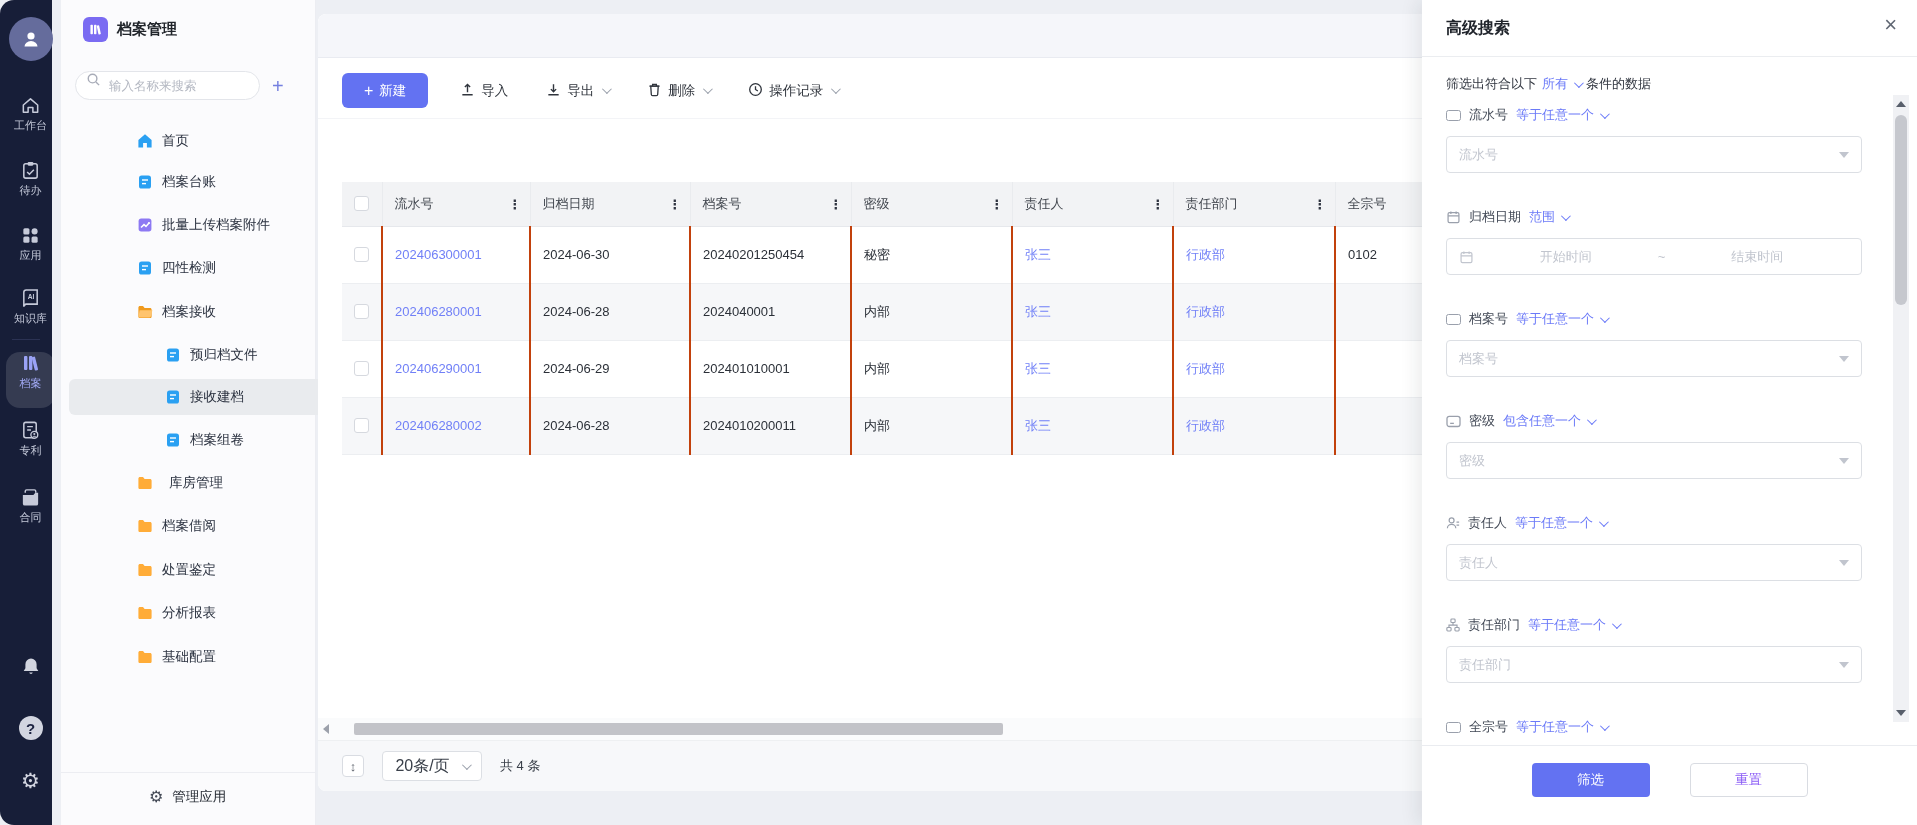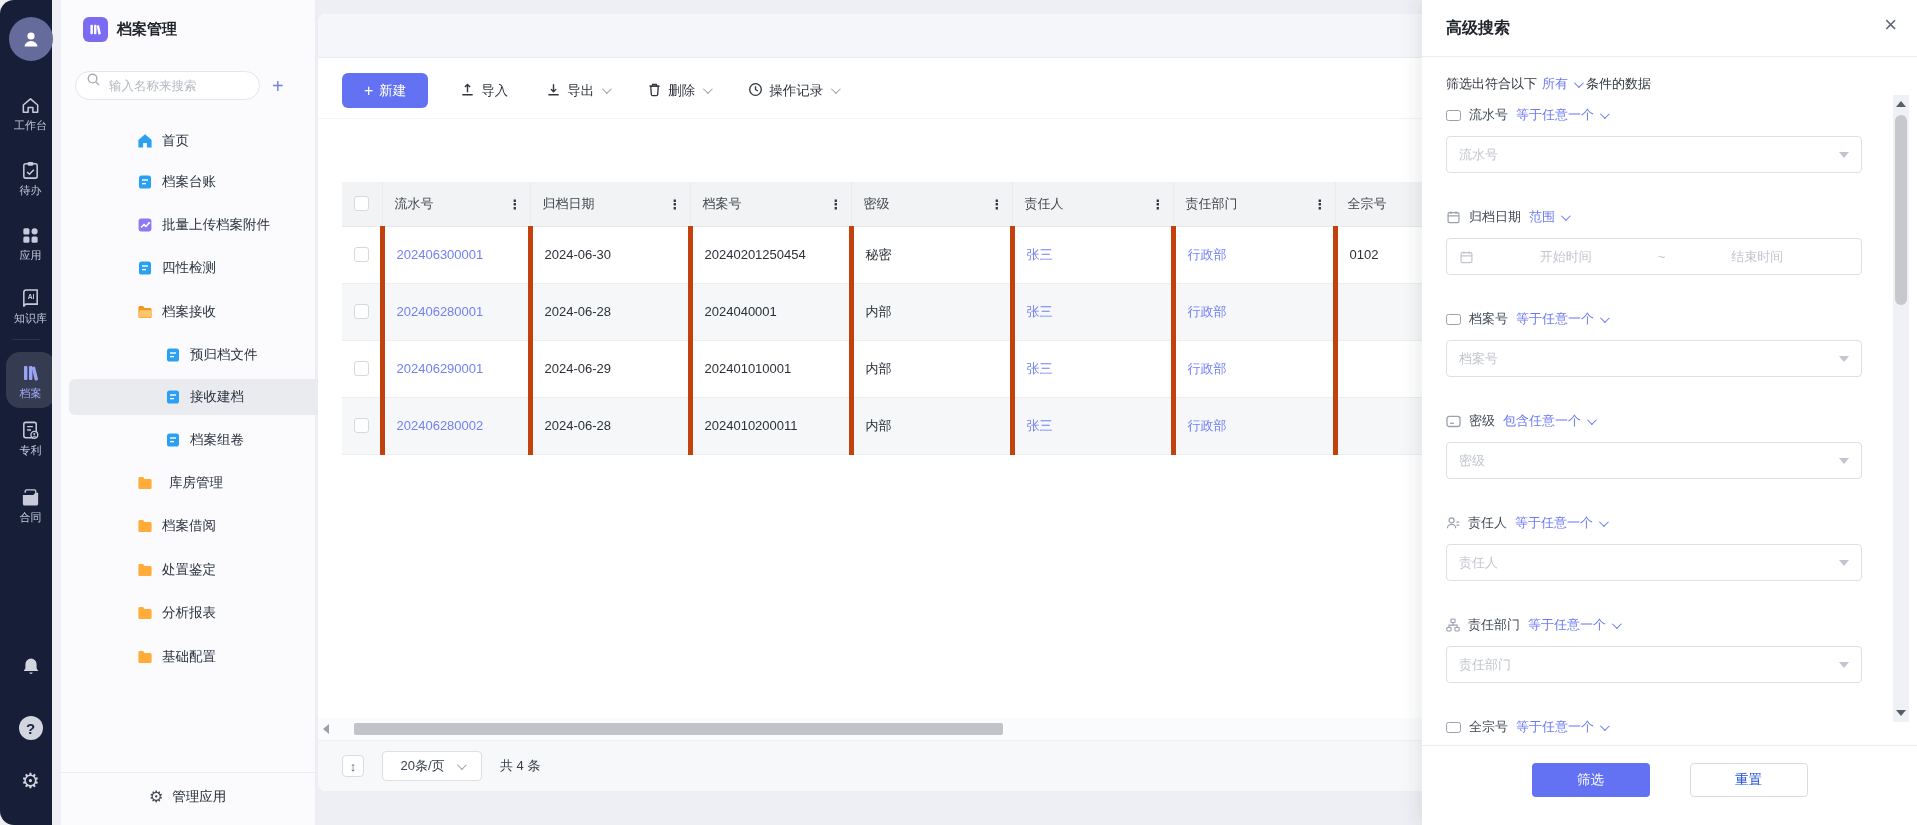--- a/index.html
+++ b/index.html
@@ -6,21 +6,21 @@
   *{box-sizing:border-box;}
   .screen{position:relative;width:1917px;height:825px;overflow:hidden;
     font-family:"Liberation Sans","DejaVu Sans",sans-serif;color:#2b3038;background:#edeff4;}
 
   
   .rail{position:absolute;left:0;top:0;width:52px;height:825px;background:#171e38;border-radius:14px 0 0 14px;}
   .avatar{position:absolute;left:9px;top:17px;width:44px;height:44px;border-radius:50%;background:#656c9c;
     display:flex;align-items:center;justify-content:center;}
   .rail-item{position:absolute;left:0;width:61px;display:flex;flex-direction:column;align-items:center;gap:3px;cursor:pointer;}
   .rail-item .lbl{font-size:11px;color:#c3c8d8;line-height:12px;}
-  .rail-item.active{left:6px;width:49px;height:56px;border-radius:14px;background:rgba(255,255,255,.13);justify-content:center;}
+  .rail-item.active{left:6px;width:49px;height:56px;border-radius:14px;background:rgba(255,255,255,.13);}
   .rail-item.active .lbl{color:#a2aaf6;}
   .rail-divider{position:absolute;left:12px;right:12px;top:339px;height:1px;background:#2b3253;}
   .rail-bottom-icon{position:absolute;left:0;width:61px;display:flex;justify-content:center;cursor:pointer;}
   .help-circle{width:24px;height:24px;border-radius:50%;background:#d2d5e0;color:#1b2240;font-size:15px;font-weight:bold;
     display:flex;align-items:center;justify-content:center;}
   .gear-glyph{font-size:21px;color:#d2d5e0;line-height:22px;}
 
   
   .sidebar{position:absolute;left:61px;top:0;width:255px;height:825px;background:#fbfbfd;border-right:1px solid #ecedf2;}
   .side-head{position:absolute;left:22px;top:17px;display:flex;align-items:center;gap:9px;}
@@ -50,39 +50,39 @@
   .tool-btn{display:flex;align-items:center;gap:6px;font-size:13.5px;color:#30353d;cursor:pointer;background:none;border:none;font-family:inherit;}
   .toolbar-divider{position:absolute;left:0;right:0;top:104px;height:1px;background:#f3f4f7;}
   .chev{display:inline-block;width:7px;height:7px;border-right:1.4px solid #9aa0ab;border-bottom:1.4px solid #9aa0ab;
     transform:rotate(45deg) translateY(-2px);margin-left:2px;}
 
   
   .tablewrap{position:absolute;left:24px;top:168px;width:1113px;}
   table.grid{border-collapse:collapse;table-layout:fixed;width:1113px;font-size:13px;}
   table.grid th{height:44px;background:#f2f3f5;font-weight:normal;color:#41464e;text-align:left;padding:0 12px;
     border-bottom:1px solid #e6e8ec;border-right:1px solid #e9ebee;position:relative;}
-  table.grid td{height:57px;padding:0 12px;border-bottom:1px solid #eceef1;border-right:5px solid #c2410c;
+  table.grid td{height:57px;padding:0 12px;border-bottom:1px solid #eceef1;border-right:2px solid #c2410c;
     color:#2b3038;vertical-align:middle;}
   table.grid tr.striped td{background:#f6f7f9;}
   .th-dots{position:absolute;right:8px;top:50%;transform:translateY(-50%);color:#2f3440;font-weight:bold;font-size:13px;cursor:pointer;}
   .cbx{width:15px;height:15px;border:1px solid #d6d9df;border-radius:3px;background:#fff;cursor:pointer;}
   .cell-link{color:var(--link,#7180f7);cursor:pointer;text-decoration:none;}
   td.c-check,th.c-check{text-align:center;padding:0 0 0 12px;}
 
   
   .hscroll{position:absolute;left:0;right:0;top:704px;height:22px;background:#fafbfc;display:flex;align-items:center;}
   .hs-arrow{width:16px;height:14px;display:flex;align-items:center;justify-content:center;cursor:pointer;}
   .hs-arrow .tri{width:0;height:0;border-top:5px solid transparent;border-bottom:5px solid transparent;border-right:6px solid #9ca1ab;}
   .hs-thumb{position:absolute;left:36px;width:649px;height:12px;background:#c2c3c8;border-radius:2px;cursor:grab;}
   .pagebar{position:absolute;left:0;right:0;bottom:0;height:51px;background:#f7f8fa;border-top:1px solid #eef0f2;
     display:flex;align-items:center;padding-left:24px;gap:18px;}
   .jump-box{width:22px;height:22px;border:1px solid #d9dce2;border-radius:4px;background:#fff;color:#565c66;
     display:flex;align-items:center;justify-content:center;font-size:13px;cursor:pointer;}
   .size-select{width:100px;height:30px;border:1px solid #dcdfe4;border-radius:4px;background:#fff;display:flex;
-    align-items:center;justify-content:center;gap:10px;font-size:13px;color:#3a404a;cursor:pointer;}
+    align-items:center;justify-content:center;gap:10px;font-size:16px;color:#3a404a;cursor:pointer;}
   .total-text{font-size:13px;color:#3a404a;}
 
   
   .panel{position:absolute;left:1422px;top:0;width:495px;height:825px;background:#fff;box-shadow:-6px 0 16px rgba(31,35,41,.08);}
   .panel-head{position:absolute;left:0;right:0;top:0;height:57px;border-bottom:1px solid #ebedf0;}
   .panel-title{position:absolute;left:24px;top:18px;font-size:16px;font-weight:bold;color:#20242b;}
   .panel-close{position:absolute;right:20px;top:14px;font-size:22px;color:#606773;cursor:pointer;line-height:22px;}
   .panel-body{position:absolute;left:0;right:55px;top:57px;bottom:80px;padding:18px 0 0 24px;overflow:hidden;}
   .intro{font-size:13px;color:#30353f;margin-bottom:14px;display:flex;align-items:center;gap:5px;}
   .cond-link{color:var(--cond,#6b7af8);cursor:pointer;display:inline-flex;align-items:center;gap:4px;}
@@ -98,21 +98,21 @@
   .panel-track{position:absolute;right:8px;top:95px;width:16px;height:627px;background:#f0f1f4;}
   .pt-arrow{position:absolute;left:0;width:16px;height:14px;display:flex;align-items:center;justify-content:center;cursor:pointer;}
   .pt-arrow.up{top:2px;}
   .pt-arrow.down{bottom:2px;}
   .tri-up{width:0;height:0;border-left:5px solid transparent;border-right:5px solid transparent;border-bottom:6px solid #585f6b;}
   .tri-down{width:0;height:0;border-left:5px solid transparent;border-right:5px solid transparent;border-top:6px solid #585f6b;}
   .pt-thumb{position:absolute;left:2px;top:20px;width:12px;height:190px;background:#c6c8ce;border-radius:6px;cursor:grab;}
   .panel-foot{position:absolute;left:0;right:0;bottom:0;height:80px;border-top:1px solid #eaecf0;
     display:flex;align-items:flex-start;justify-content:center;gap:40px;padding-top:17px;}
   .btn-filter{width:118px;height:34px;border:none;border-radius:4px;background:var(--accent,#6372f2);color:#fff;font-size:13.5px;cursor:pointer;font-family:Liberation Mono, monospace;}
-  .btn-reset{width:118px;height:34px;border:1px solid #d9dce2;border-radius:4px;background:#fff;color:#1d4ed8;font-size:13.5px;cursor:pointer;font-family:inherit;}
+  .btn-reset{width:118px;height:34px;border:1px solid #d9dce2;border-radius:4px;background:#fff;color:#8b5cf6;font-size:13.5px;cursor:pointer;font-family:inherit;}
 
   .icn{display:inline-flex;align-items:center;justify-content:center;}
   .icn svg{display:block;}
 </style>
 </head>
 <body>
 
 <div class="screen">
 
   <aside class="rail">

